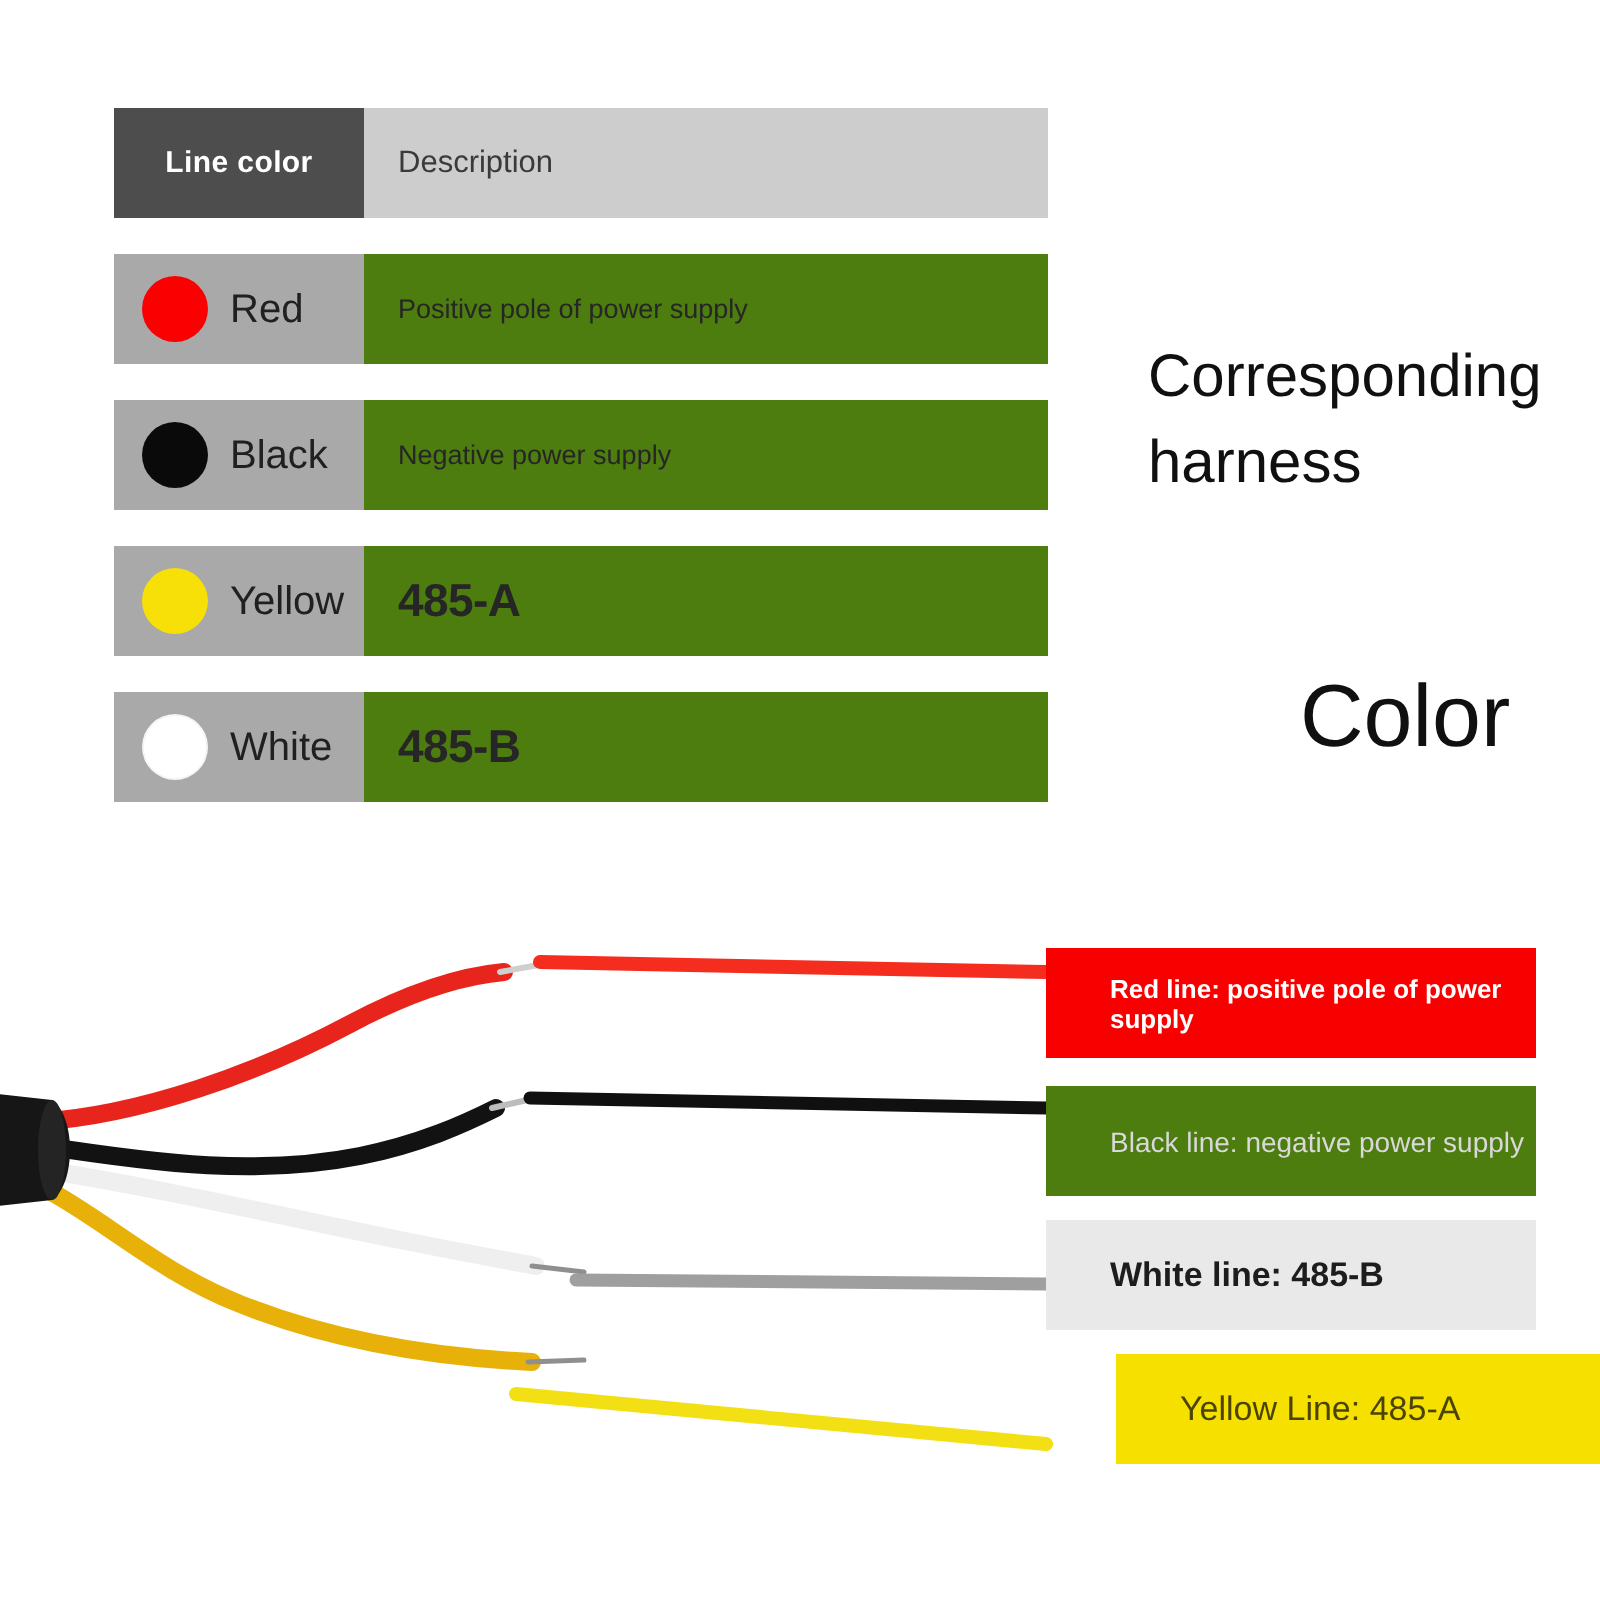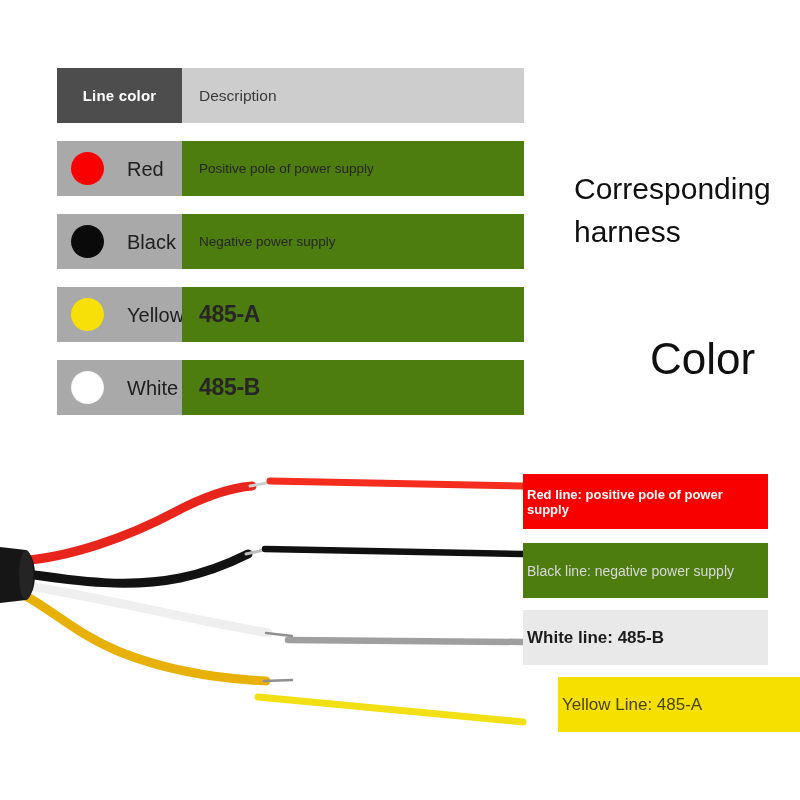--- a/index.html
+++ b/index.html
@@ -13,21 +13,21 @@
     position: relative;
     overflow: hidden;
     font-family: "Liberation Sans", sans-serif;
     -webkit-font-smoothing: antialiased;
   }
 
   
   #color-table {
     position: absolute;
     left: 57px;
-    top: 68px;
+    top: 54px;
     width: 467px;
   }
   .trow {
     display: flex;
     margin-bottom: 18px;
     height: 55px;
   }
   .cell-left {
     width: 125px;
     flex: 0 0 125px;
@@ -63,21 +63,21 @@
     width: 33px;
     height: 33px;
     border-radius: 50%;
     margin-left: 14px;
     flex: 0 0 33px;
   }
   .swatch.white-sw { box-shadow: inset 0 0 0 1px rgba(0,0,0,0.04); }
   .color-name {
     font-size: 20px;
     color: #202020;
-    margin-left: 23px;
+    margin-left: 11px;
     line-height: 1;
   }
   .desc {
     padding-left: 17px;
     color: #262626;
   }
   .desc.small { font-size: 13.5px; }
   .desc.big   { font-size: 23px; font-weight: bold; letter-spacing: -0.3px; }
 
   
@@ -113,21 +113,21 @@
   .legend-box {
     position: absolute;
     left: 523px;
     width: 245px;
     height: 55px;
     display: flex;
     align-items: center;
     box-sizing: border-box;
   }
   .legend-box .legend-text {
-    padding-left: 4px;
+    padding-left: 32px;
   }
   #legend-red   { top: 474px; background: #f90000; }
   #legend-red .legend-text   { color: #ffffff; font-size: 13px; font-weight: bold; }
   #legend-black { top: 543px; background: #4d7c0f; }
   #legend-black .legend-text { color: #d9d9d9; font-size: 14px; }
   #legend-white { top: 610px; background: #e9e9e9; font-weight: bold; }
   #legend-white .legend-text { color: #1d1d1d; font-size: 17px; }
   #legend-yellow{ top: 677px; background: #f5e000; margin-left: 35px; }
   #legend-yellow .legend-text{ color: #4b4400; font-size: 17px; }
 </style>

